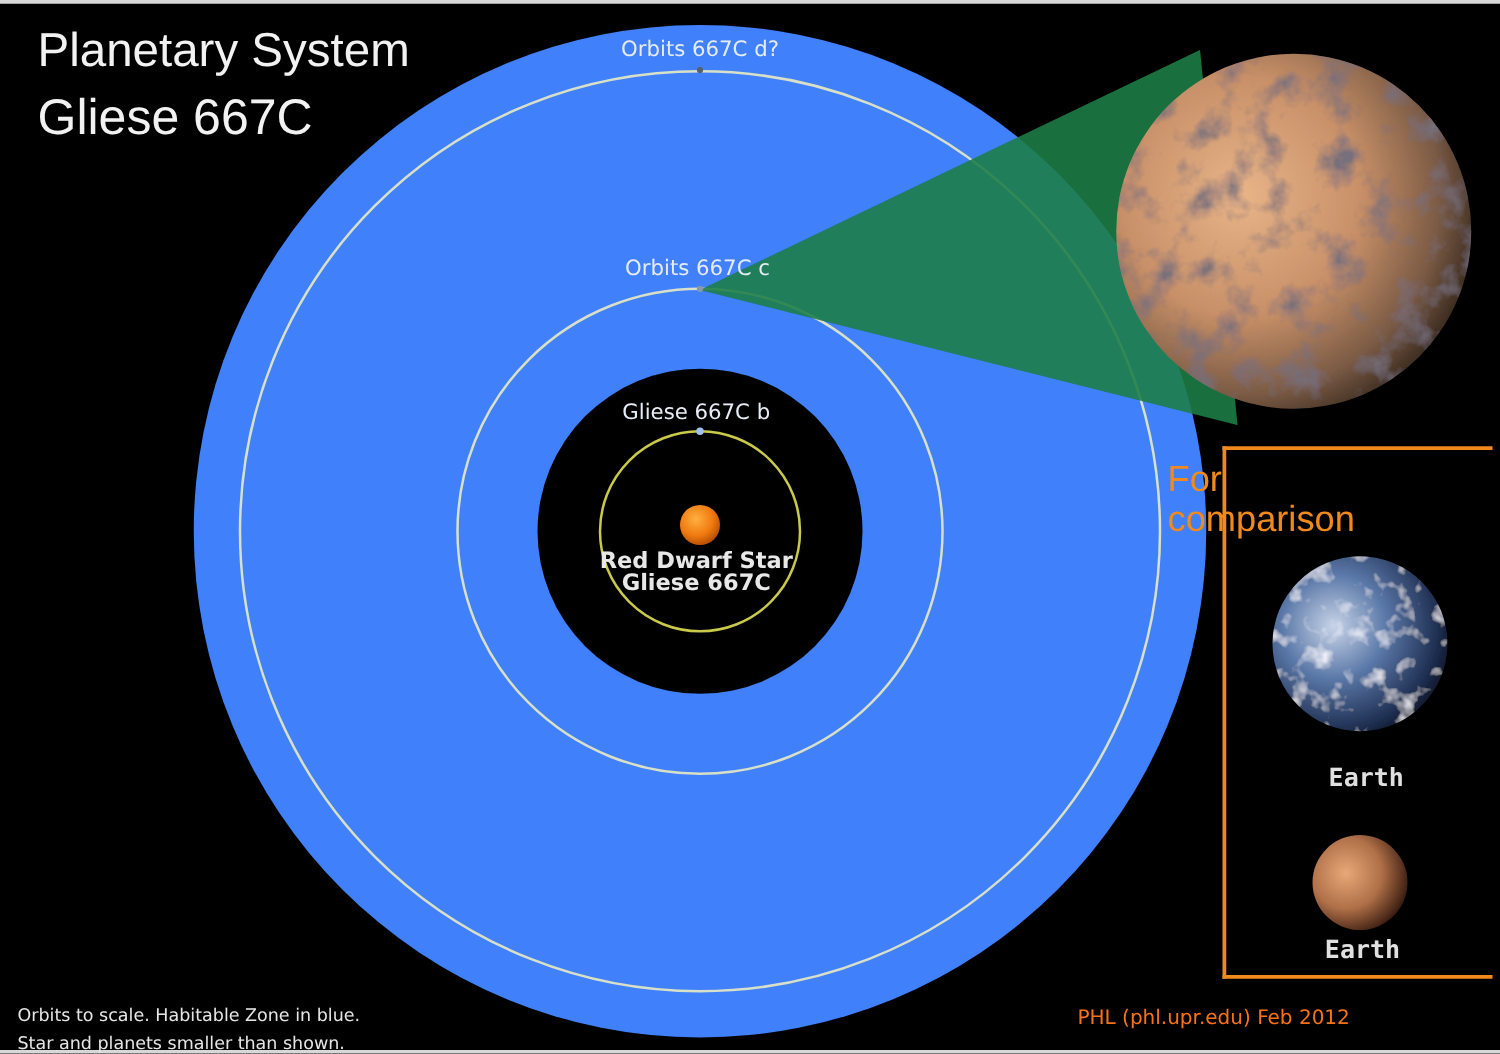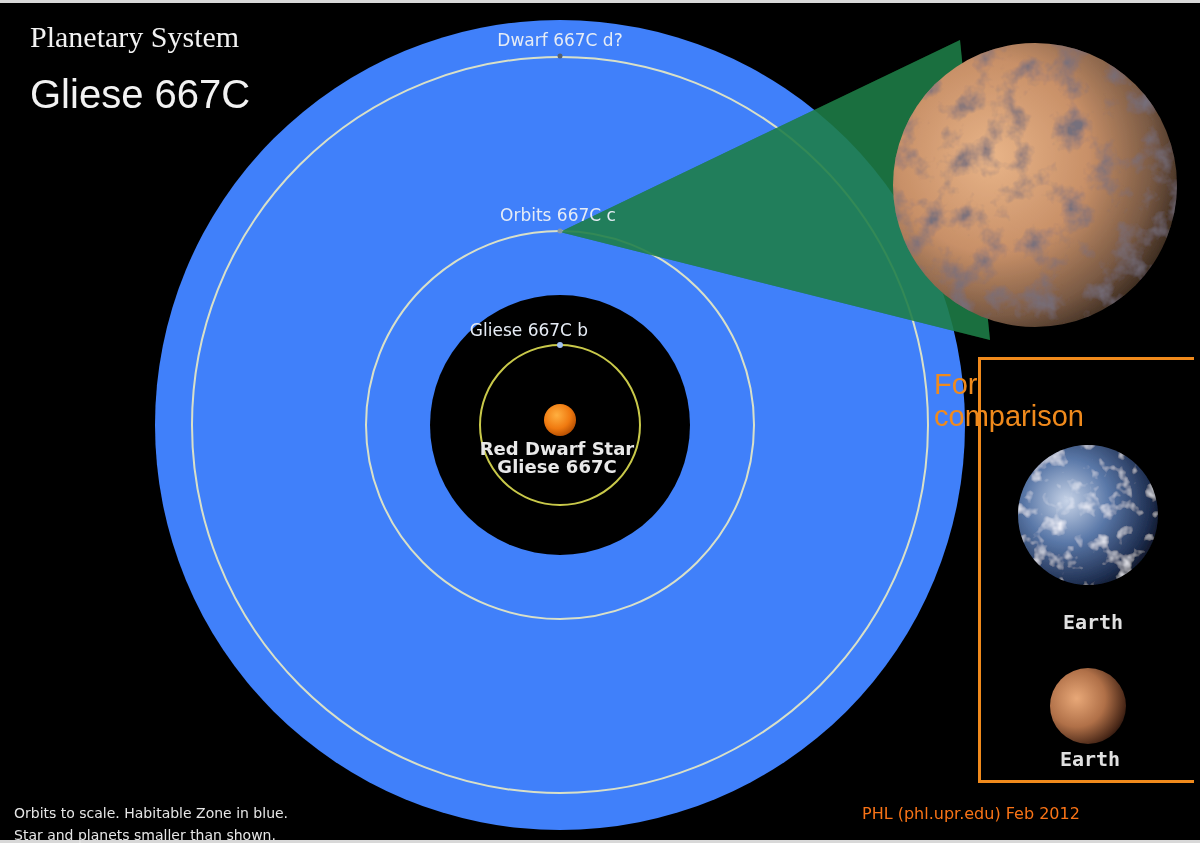--- a/index.html
+++ b/index.html
@@ -1,20 +1,20 @@
 <!DOCTYPE html>
 <html><head>
   <meta charset="utf-8">
   <style>
     html, body { margin:0; padding:0; background:#000; }
     body { width:1200px; height:843px; position:relative; overflow:hidden; font-family:"DejaVu Sans", sans-serif; }
     .frame { position:absolute; left:0; top:0; width:1200px; height:843px; background:#000; border-top:3px solid #d8d8d8; border-bottom:3px solid #d8d8d8; box-sizing:border-box; }
     svg.diagram { position:absolute; left:0; top:0; }
     .title { position:absolute; left:30px; color:#f2f2f2; font-family:"Liberation Sans", sans-serif; }
-    .title-1 { top:20px; font-size:30px;font-family:Liberation Serif, serif; }
+    .title-1 { top:20px; font-size:38px; }
     .title-2 { top:72px; font-size:40px; }
     .label { position:absolute; color:#e6ecf5; font-family:"DejaVu Sans", sans-serif; font-size:17px; white-space:nowrap; transform:translateX(-50%); }
     .star-label { position:absolute; color:#e8e8e8; font-size:18px; text-align:center; transform:translateX(-50%); line-height:18px; font-weight:bold; white-space:nowrap; }
     .note { position:absolute; left:14px; color:#e6e6e6; font-size:14px; line-height:22px; }
     .credit { position:absolute; left:862px; top:804px; color:#f97316; font-size:16px; }
     .compare-box { position:absolute; left:978px; top:357px; width:216px; height:426px; border:3px solid #f08a1c; border-right:none; box-sizing:border-box; }
     .compare-title { position:absolute; left:934px; top:368px; color:#f08a1c; font-family:"Liberation Sans", sans-serif; font-size:29px; line-height:32px; }
     .planet-label { position:absolute; color:#e0e0e0; font-family:"DejaVu Sans Mono", monospace; font-size:20px; transform:translateX(-50%); font-weight:bold;text-align:center; }
   </style>
 </head>
@@ -95,23 +95,23 @@
   </g>
 
   <g>
     <circle cx="1088" cy="706" r="38" fill="url(#marsGrad)"></circle>
   </g>
 </svg>
 
 <div class="title title-1">Planetary System</div>
 <div class="title title-2">Gliese 667C</div>
 
-<div class="label" style="left:560px; top:30px;">Dwarf 667C d?</div>
+<div class="label" style="left:560px; top:30px;">Orbits 667C d?</div>
 <div class="label" style="left:558px; top:205px;">Orbits 667C c</div>
-<div class="label" style="left:529px; top:320px;">Gliese 667C b</div>
+<div class="label" style="left:557px; top:320px;">Gliese 667C b</div>
 
 <div class="star-label" style="left:557px; top:440px;">
   <div>Red Dwarf Star</div>
   <div>Gliese 667C</div>
 </div>
 
 <div class="compare-box"></div>
 <div class="compare-title">
   <div>For</div>
   <div>comparison</div>

